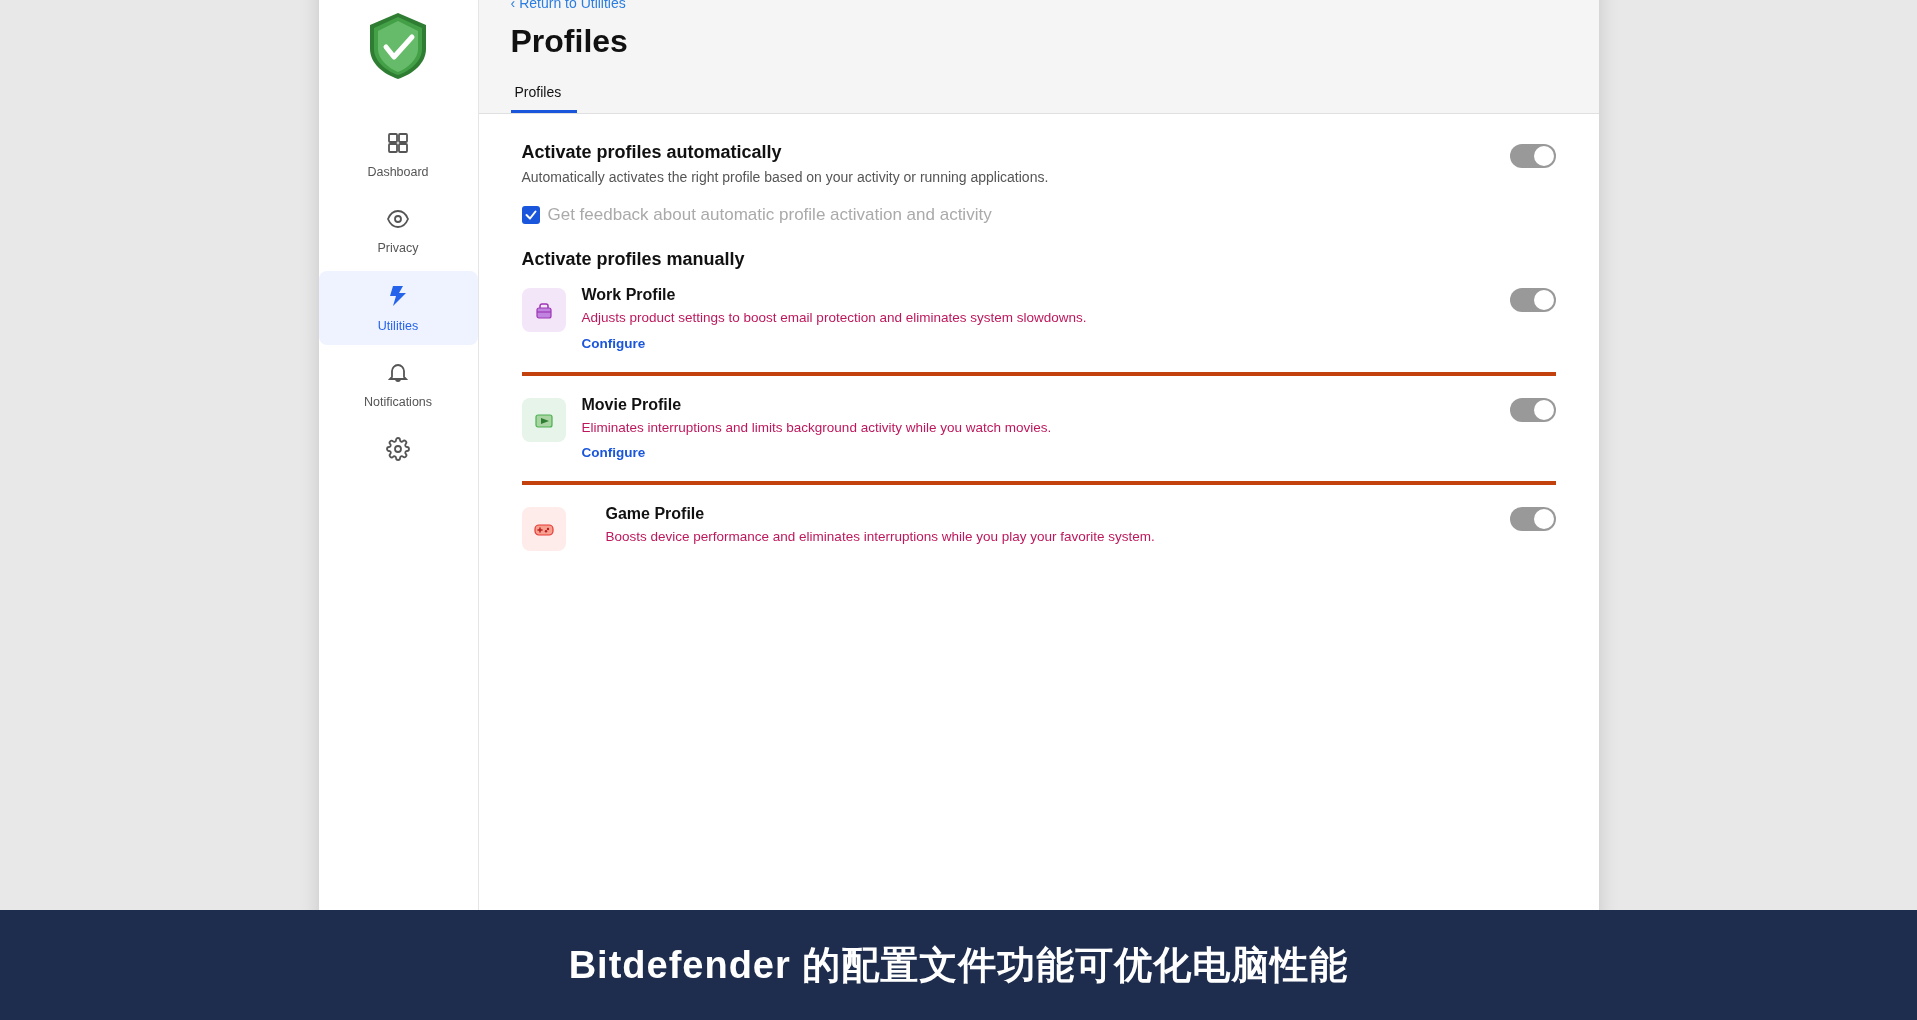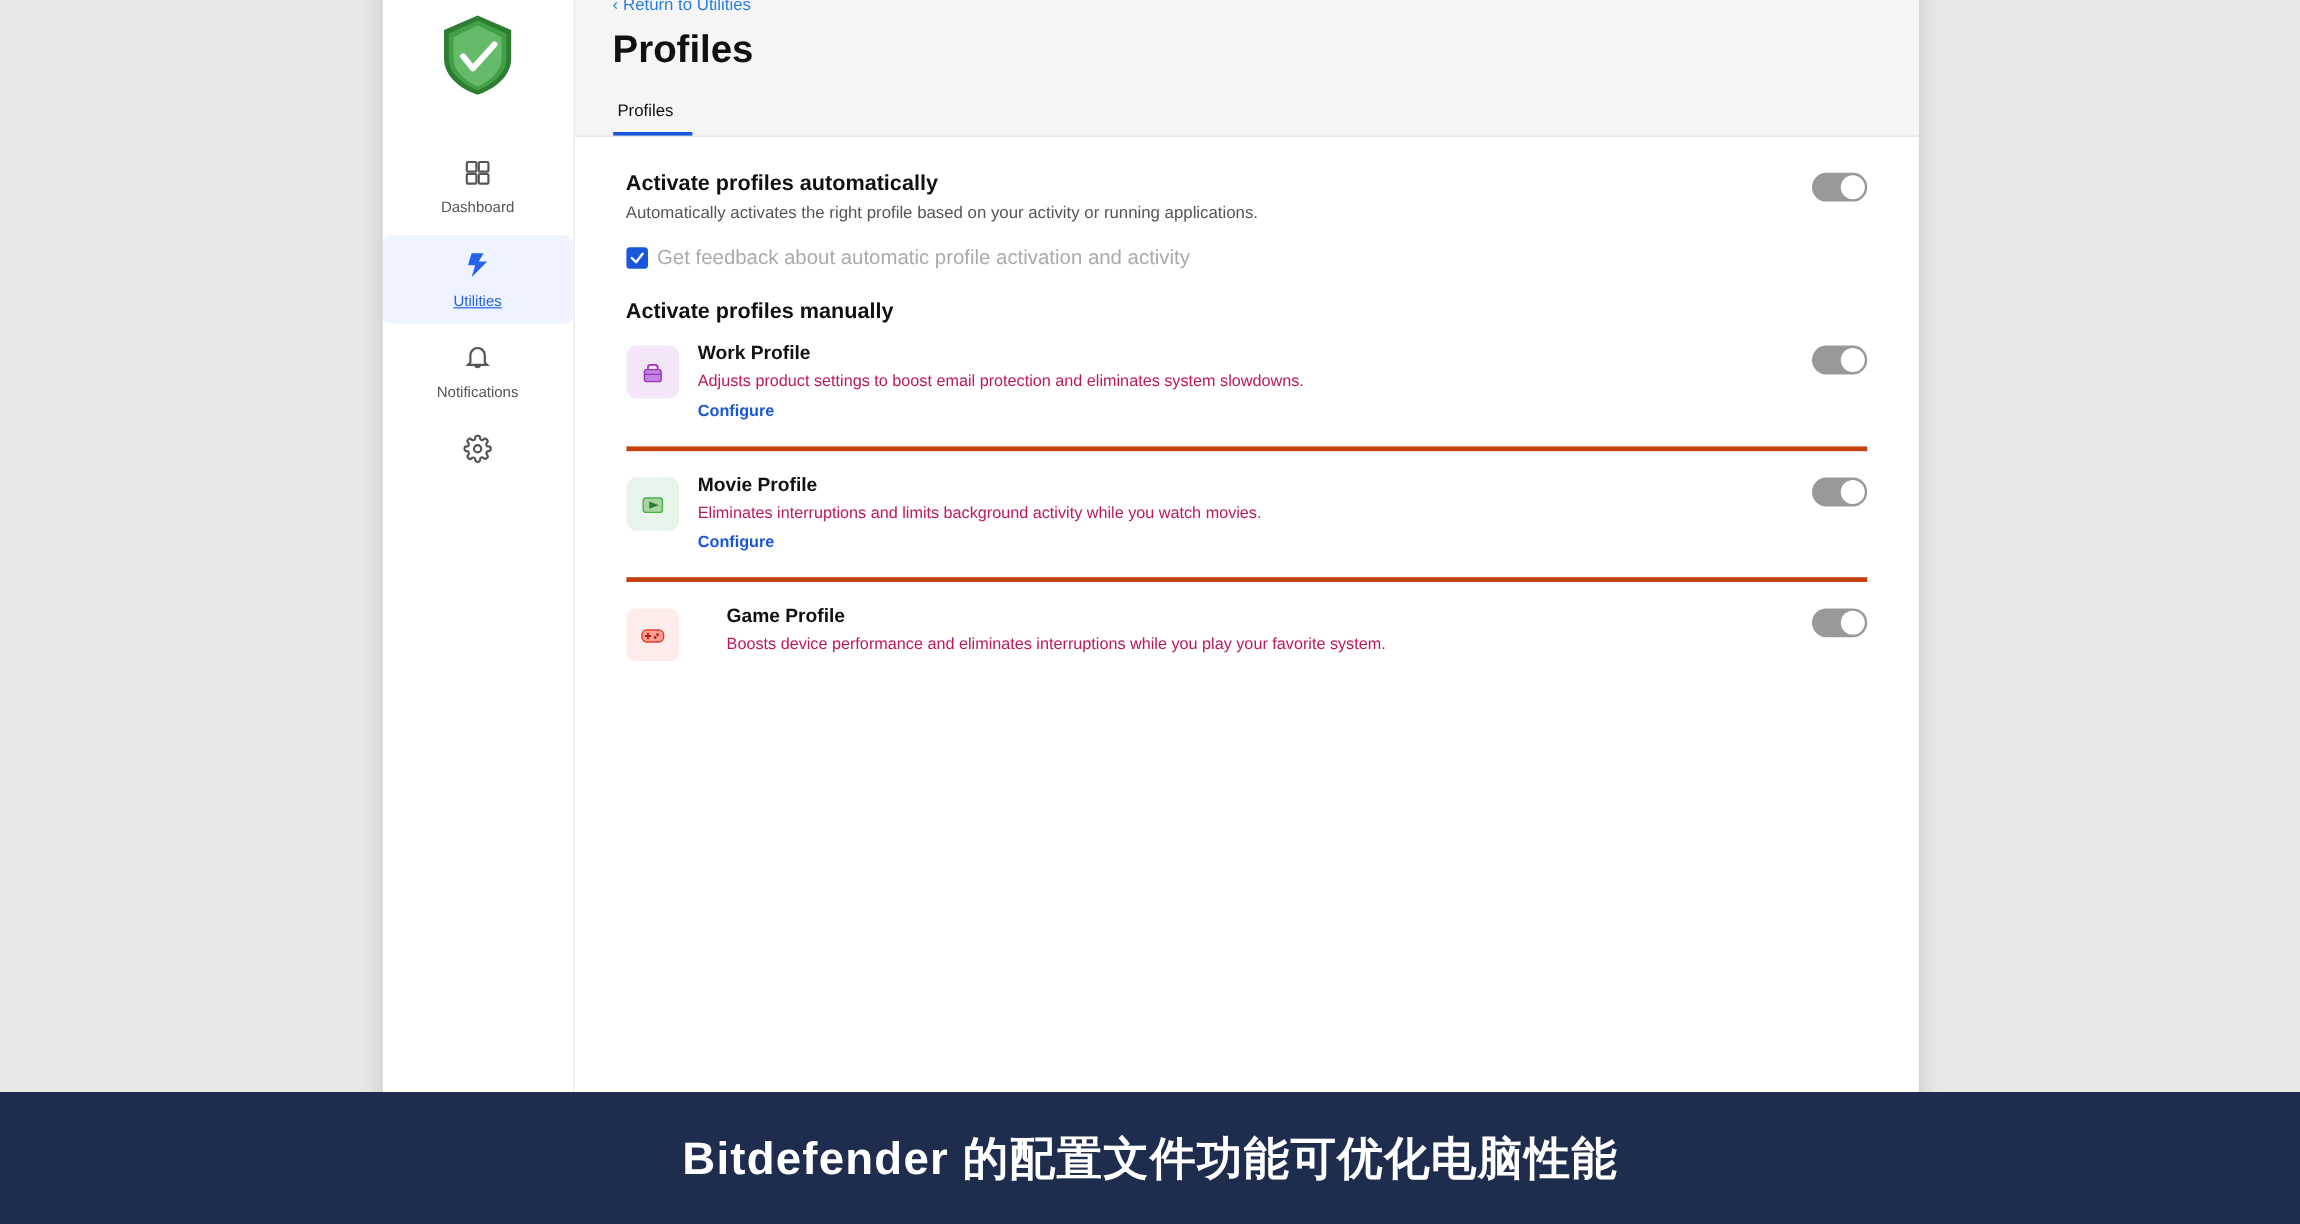--- a/index.html
+++ b/index.html
@@ -55,21 +55,20 @@
       cursor: pointer;
       border-radius: 8px;
       color: #555;
       font-size: 13px;
       gap: 6px;
       transition: background 0.15s;
     }
     .sidebar-item.active {
       background: #eef3ff;
       color: #2563eb;
-      text-decoration: underline;
     }
     .sidebar-item .icon-wrap {
       font-size: 22px;
       line-height: 1;
     }
     .sidebar-item .label {
       font-size: 12.5px;
       font-weight: 500;
     }
     .sidebar-item.active .label {
@@ -313,20 +312,29 @@
                 <rect x="3" y="3" width="8" height="8" rx="1"></rect>
                 <rect x="13" y="3" width="8" height="8" rx="1"></rect>
                 <rect x="3" y="13" width="8" height="8" rx="1"></rect>
                 <rect x="13" y="13" width="8" height="8" rx="1"></rect>
               </svg>
             </span>
             <span class="label">Dashboard</span>
           </div>
 
 
+          <div class="sidebar-item">
+            <span class="icon-wrap">
+              <svg width="24" height="24" viewBox="0 0 24 24" fill="none" stroke="#555" stroke-width="1.8">
+                <circle cx="12" cy="12" r="3"></circle>
+                <path d="M2 12 C4 7 7.5 4 12 4 C16.5 4 20 7 22 12 C20 17 16.5 20 12 20 C7.5 20 4 17 2 12Z"></path>
+              </svg>
+            </span>
+            <span class="label">Privacy</span>
+          </div>
 
           <div class="sidebar-item active">
             <span class="icon-wrap">
               <svg width="26" height="26" viewBox="0 0 26 26" fill="none">
 
                 <path d="M8 3 L5 13 L11 13 L8 23 L21 10 L14 10 L18 3 Z" fill="#2563eb"></path>
               </svg>
             </span>
             <span class="label" style="color:#2563eb;">Utilities</span>
           </div>

